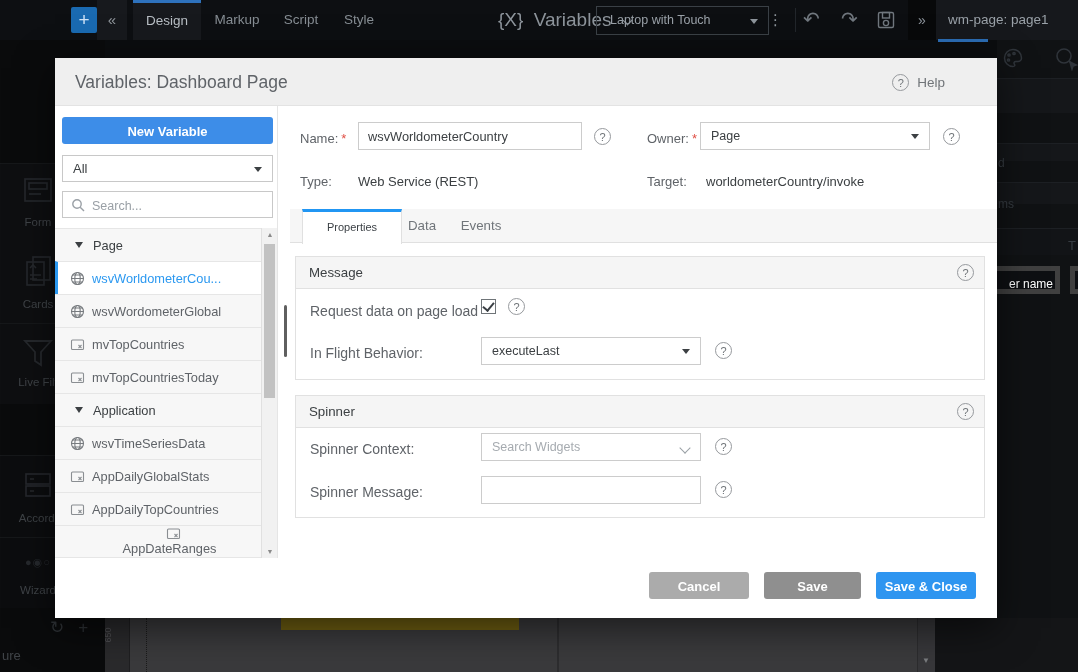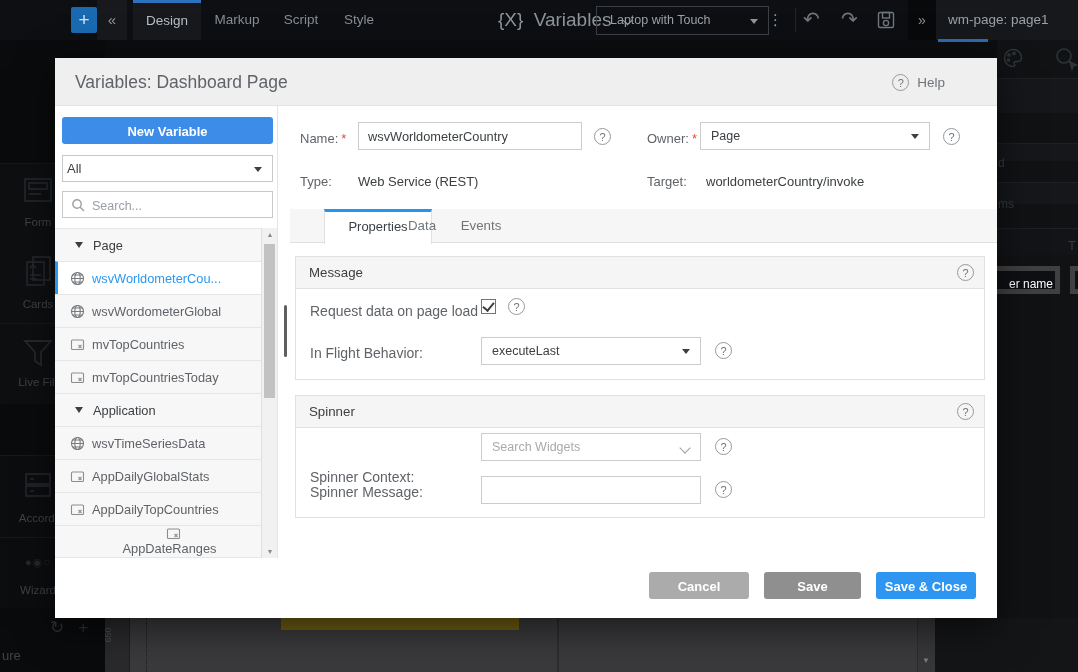--- a/index.html
+++ b/index.html
@@ -71,21 +71,21 @@
   .m-help{right:52px;top:0;height:48px;display:flex;align-items:center;gap:8px;color:#707478;font-size:13.5px;cursor:pointer;}
   .q{width:17px;height:17px;border:1px solid #96999d;border-radius:50%;color:#6f7478;font-size:11px;
     line-height:16px;text-align:center;box-sizing:border-box;cursor:pointer;}
   .q.abs{position:absolute;}
 
   
   .new-var{left:7px;top:59px;width:211px;height:27px;background:#3d8de8;border:none;border-radius:3px;
     color:#fff;font-size:13px;font-weight:bold;line-height:27px;text-align:center;cursor:pointer;
     font-family:"Liberation Sans","DejaVu Sans",sans-serif;}
   .all-select{left:7px;top:97px;width:211px;height:27px;border:1px solid #c8c8c8;background:#fff;box-sizing:border-box;
-    font-size:13px;color:#3c4043;line-height:25px;padding-left:4px;cursor:pointer;}
+    font-size:13px;color:#3c4043;line-height:25px;padding-left:10px;cursor:pointer;}
   .search-wrap{left:7px;top:133px;width:211px;height:27px;border:1px solid #c8c8c8;background:#fff;box-sizing:border-box;}
   .search-input{position:absolute;left:27px;top:2px;width:175px;height:21px;border:none;outline:none;
     font-size:12.5px;color:#3c4043;font-family:inherit;}
   .search-input::placeholder{color:#9aa0a6;}
   .vlist{left:0;top:170px;width:222px;}
   .vrow{position:relative;height:33px;border-top:1px solid #e6e6e6;background:#f7f7f7;display:flex;
     align-items:center;box-sizing:border-box;cursor:pointer;}
   .vrow.last{border-bottom:1px solid #e6e6e6;flex-direction:column;}
   .vrow .ic{margin-left:15px;width:15px;height:15px;flex:none;}
   .vrow .lbl{margin-left:7px;font-size:12.8px;color:#5f6368;white-space:nowrap;}
@@ -108,22 +108,22 @@
   .txt-input{position:absolute;border:1px solid #ccc;box-sizing:border-box;font-size:12.8px;color:#3c4043;
     padding:0 9px;font-family:inherit;outline:none;background:#fff;}
   .sel-box{position:absolute;border:1px solid #ccc;box-sizing:border-box;background:#fff;font-size:12.5px;
     color:#3c4043;cursor:pointer;}
   .sel-box .sel-txt{display:block;line-height:26px;padding-left:10px;}
   .name-input{left:303px;top:64px;width:224px;height:28px;}
   .owner-select{left:645px;top:64px;width:230px;height:28px;}
 
   
   .tabstrip{left:235px;top:151px;width:707px;height:34px;background:#f6f6f6;border-bottom:1px solid #e0e0e0;box-sizing:border-box;}
-  .tab-props{left:269px;top:151px;width:108px;height:35px;background:#fff;border:1px solid #e0e0e0;border-top:3px solid #2196f3;
-    border-bottom:none;box-sizing:border-box;text-align:center;line-height:30px;font-size:13px;color:#3a3f44;cursor:pointer;}
+  .tab-props{left:247px;top:151px;width:100px;height:35px;background:#fff;border:1px solid #e0e0e0;border-top:3px solid #2196f3;
+    border-bottom:none;box-sizing:border-box;text-align:center;line-height:30px;font-size:11px;color:#3a3f44;cursor:pointer;}
   .tab-flat{top:151px;height:34px;line-height:34px;font-size:13.3px;color:#70757a;text-align:center;cursor:pointer;}
   .tab-data{left:347px;width:40px;}
   .tab-events{left:400px;width:52px;}
 
   
   .section{position:absolute;left:240px;width:690px;border:1px solid #e1e1e1;box-sizing:border-box;background:#fff;}
   .sec-behavior{top:198px;height:124px;}
   .sec-spinner{top:337px;height:123px;}
   .sec-head{position:absolute;left:0;top:0;right:0;height:32px;background:#f5f5f5;border-bottom:1px solid #e1e1e1;box-sizing:border-box;}
   .sec-title{position:absolute;left:13px;line-height:31px;font-size:13.3px;color:#3c4043;}
@@ -408,21 +408,21 @@
         <span class="tri"></span>
       </div>
       <span class="q abs" style="left:419px;top:85px;">?</span>
     </div>
 
     <div class="section sec-spinner">
       <div class="sec-head">
         <span class="sec-title">Spinner</span>
         <span class="q sec-q">?</span>
       </div>
-      <div class="s-label" style="top:45px;margin-top:28px;">Spinner Context:</div>
+      <div class="s-label" style="top:45px;">Spinner Context:</div>
       <div class="sel-box s-sel" style="top:37px;">
         <span class="sel-txt placeholder-txt">Search Widgets</span>
         <span class="chev-down"></span>
       </div>
       <span class="q abs" style="left:419px;top:42px;">?</span>
       <div class="s-label" style="top:88px;">Spinner Message:</div>
       <input class="txt-input" style="left: 185px; top: 80px; width: 220px; height: 28px;">
       <span class="q abs" style="left:419px;top:85px;">?</span>
     </div>
 

